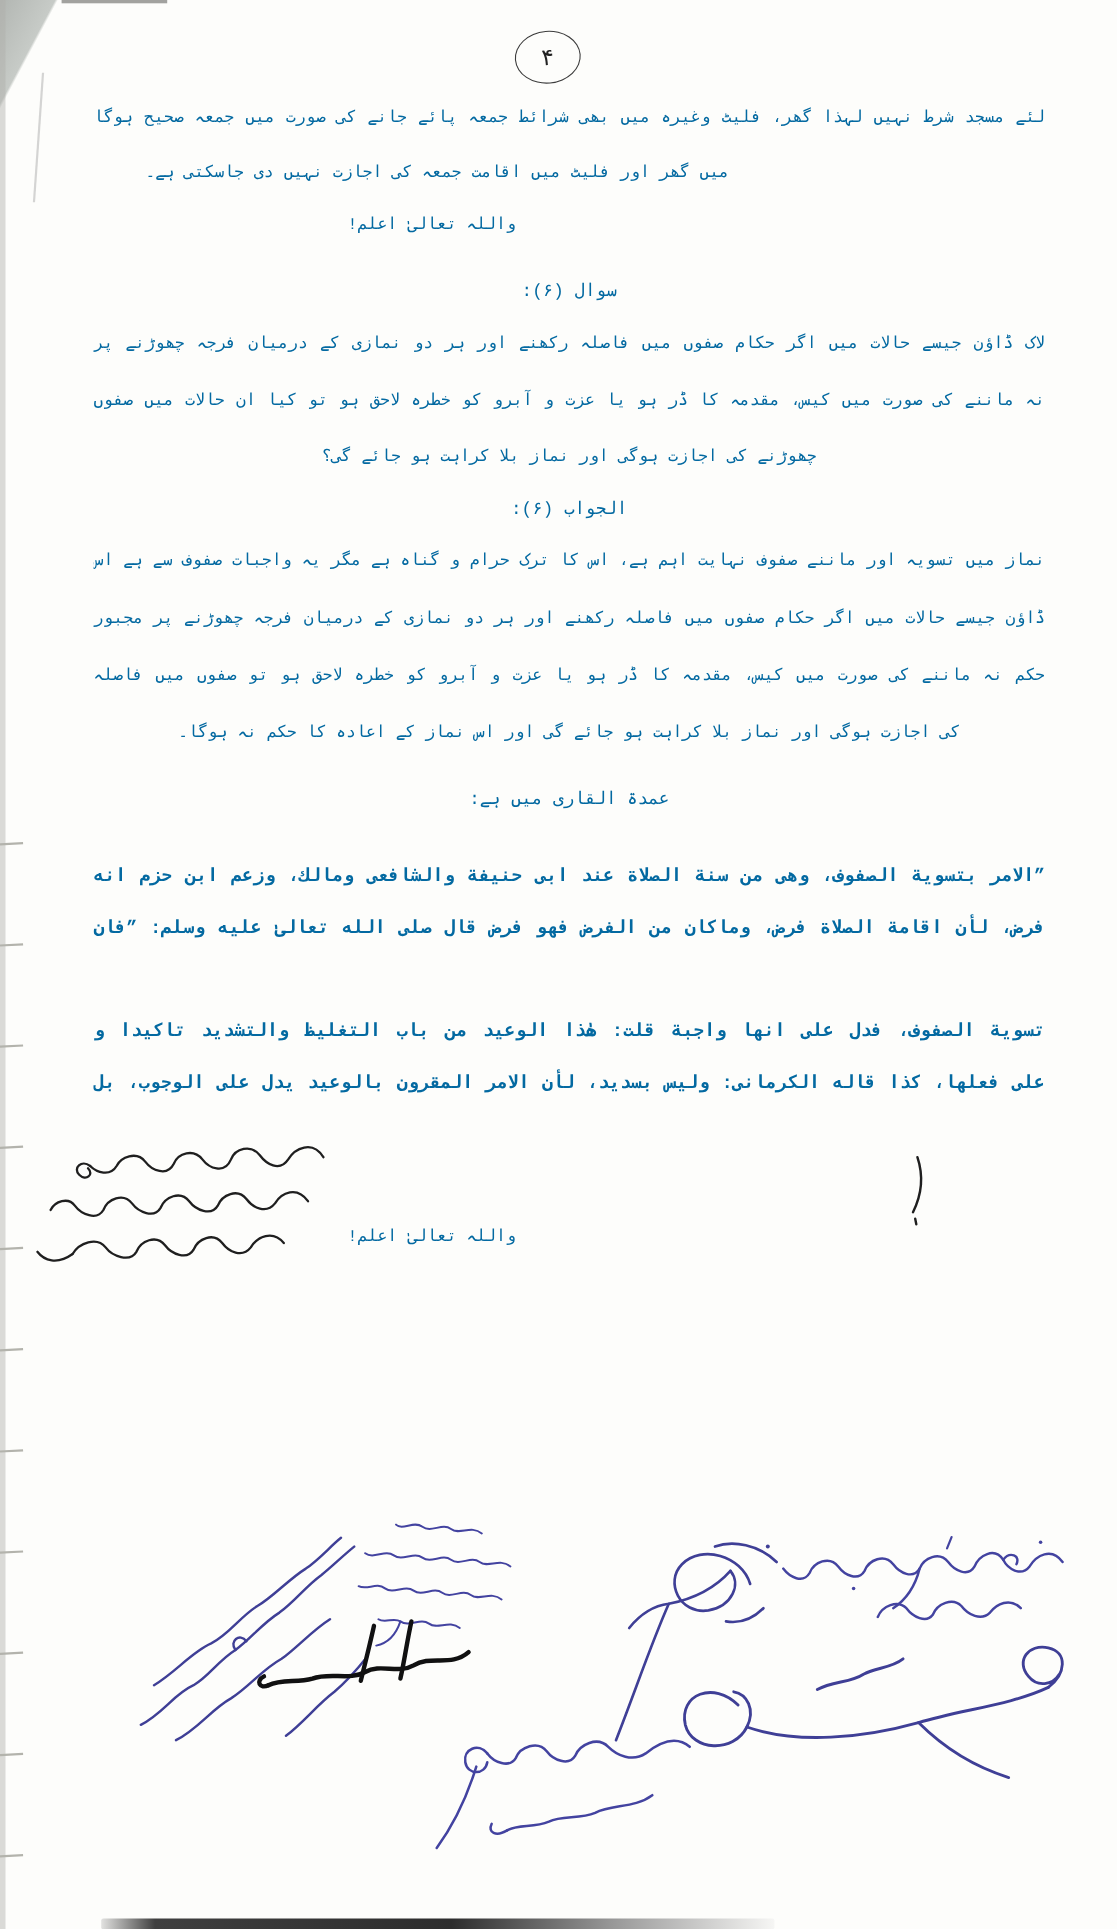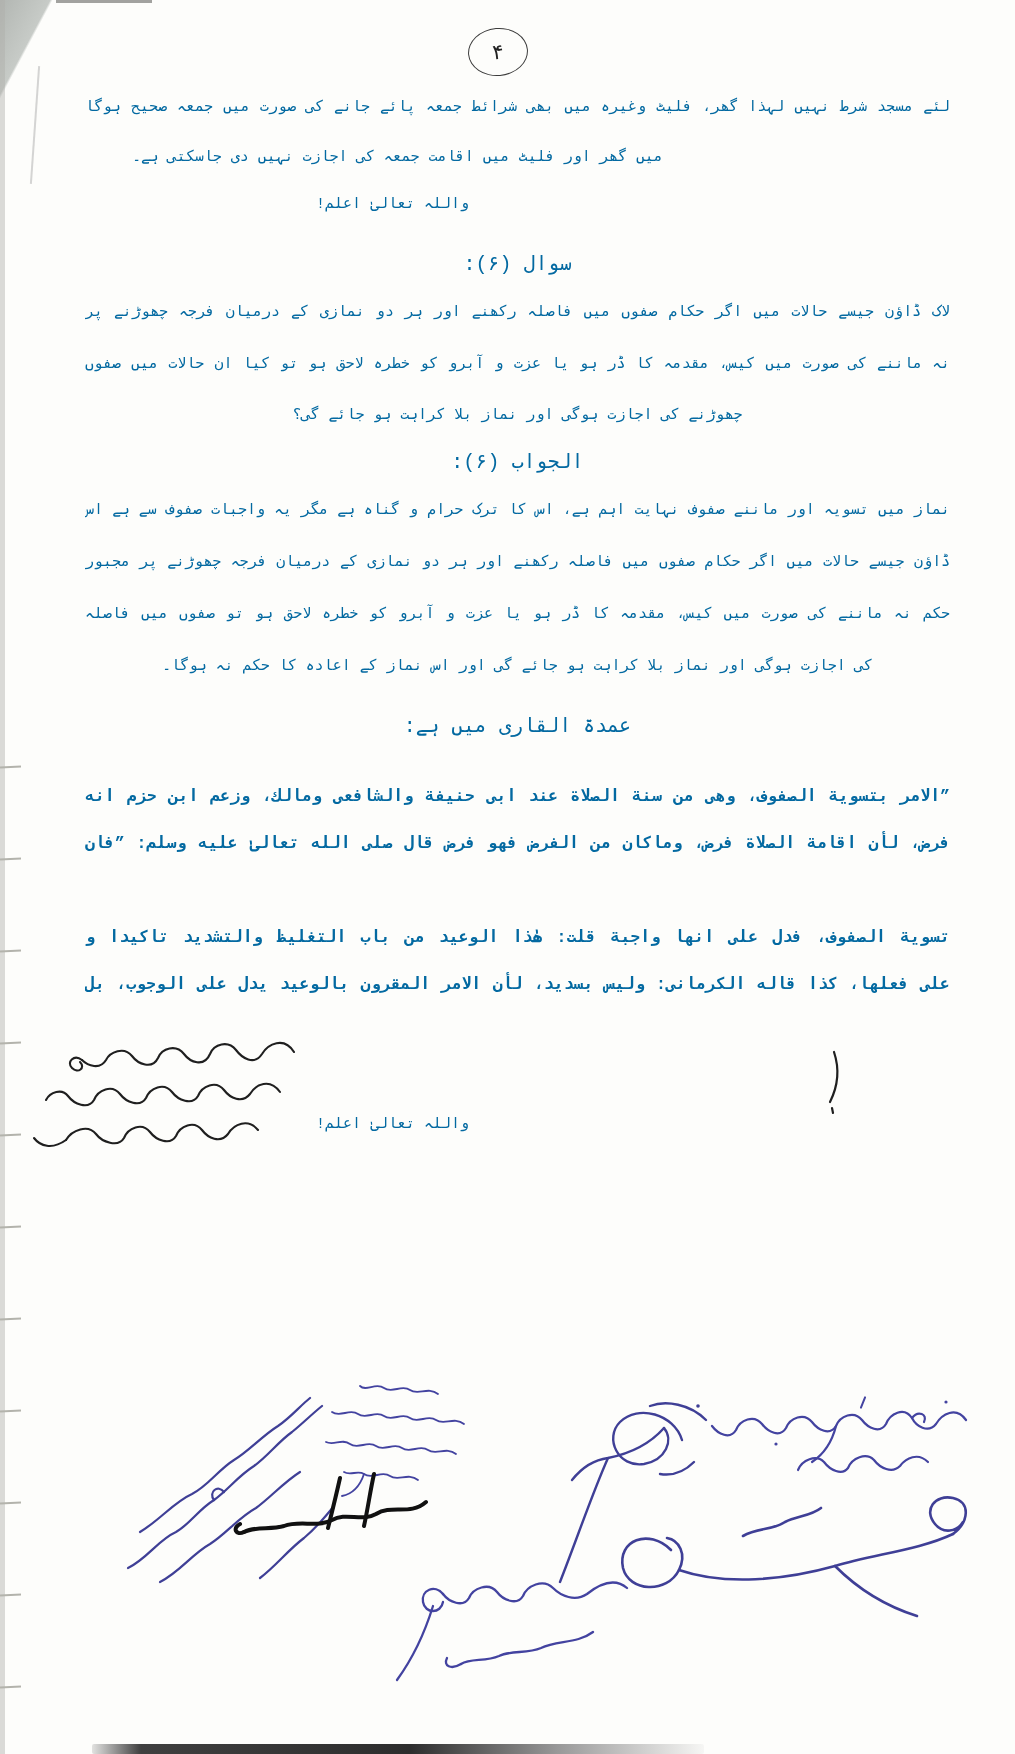--- a/index.html
+++ b/index.html
@@ -30,21 +30,21 @@
     display:flex;align-items:center;justify-content:center;}
   .pageno{font-size:21px;color:#222;}
 
   
   .text-layer{position:absolute;inset:0;direction:rtl;color:#0369a1;font-family:Liberation Mono, monospace;}
   .ln{position:absolute;left:85px;right:65px;height:46px;line-height:44px;
       font-size:15px;overflow:hidden;}
   .full{text-align:justify;text-align-last:justify;}
   .end{text-align:center;}
   .ar{font-size:16.5px;font-weight:bold;letter-spacing:.2px;}
-  .heading{font-size:20px;}
+  .heading{font-size:16px;}
 
   
   .sig{position:absolute;}
   .sig path{fill:none;stroke-linecap:round;stroke-linejoin:round;}
   .ink-tick{position:absolute;left:862px;top:1396px;width:2px;height:13px;background:#4343a0;
     transform:rotate(22deg);border-radius:1px;}
 </style>
 </head>
 <body>
 

